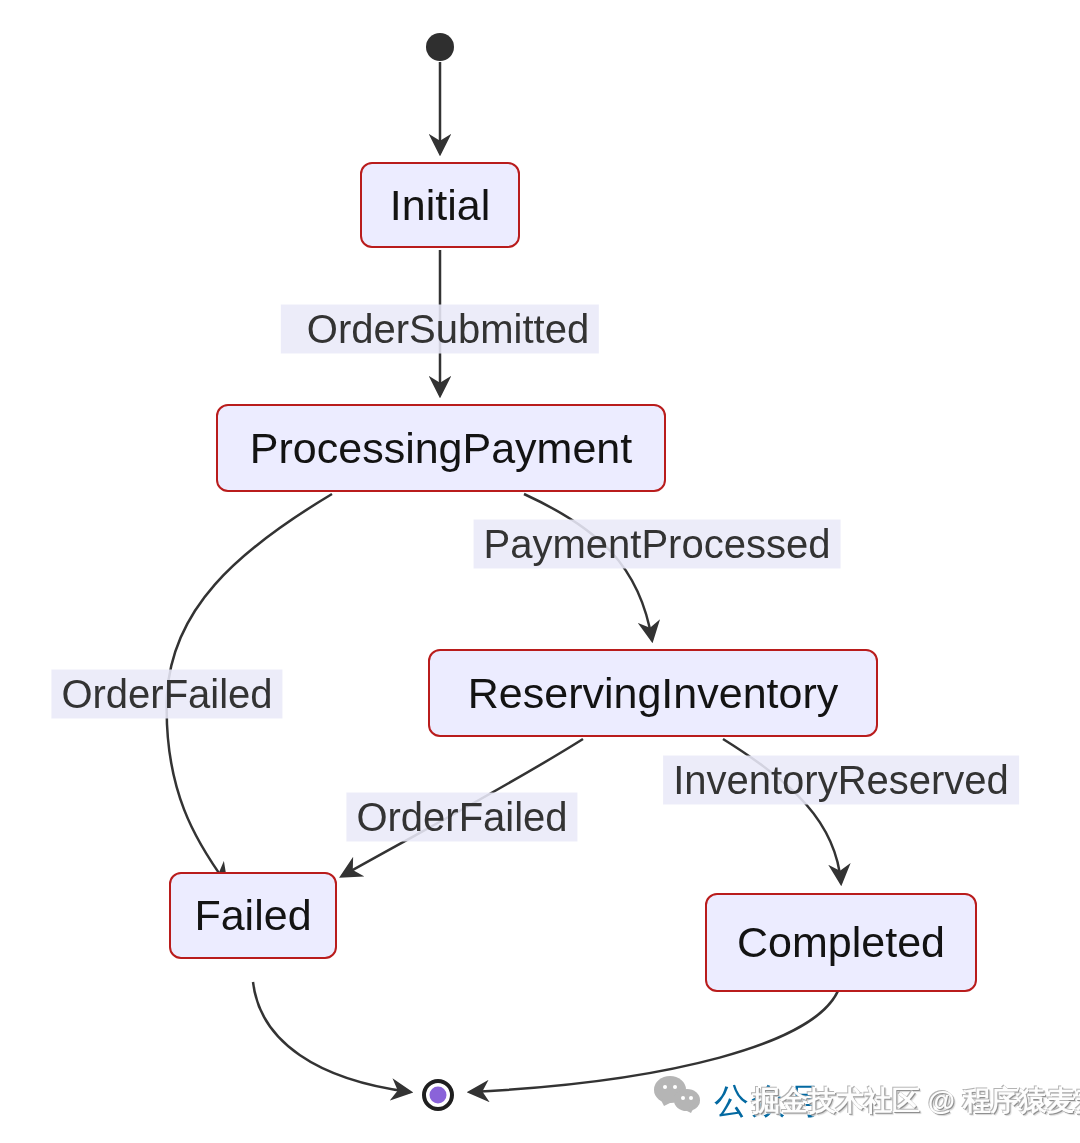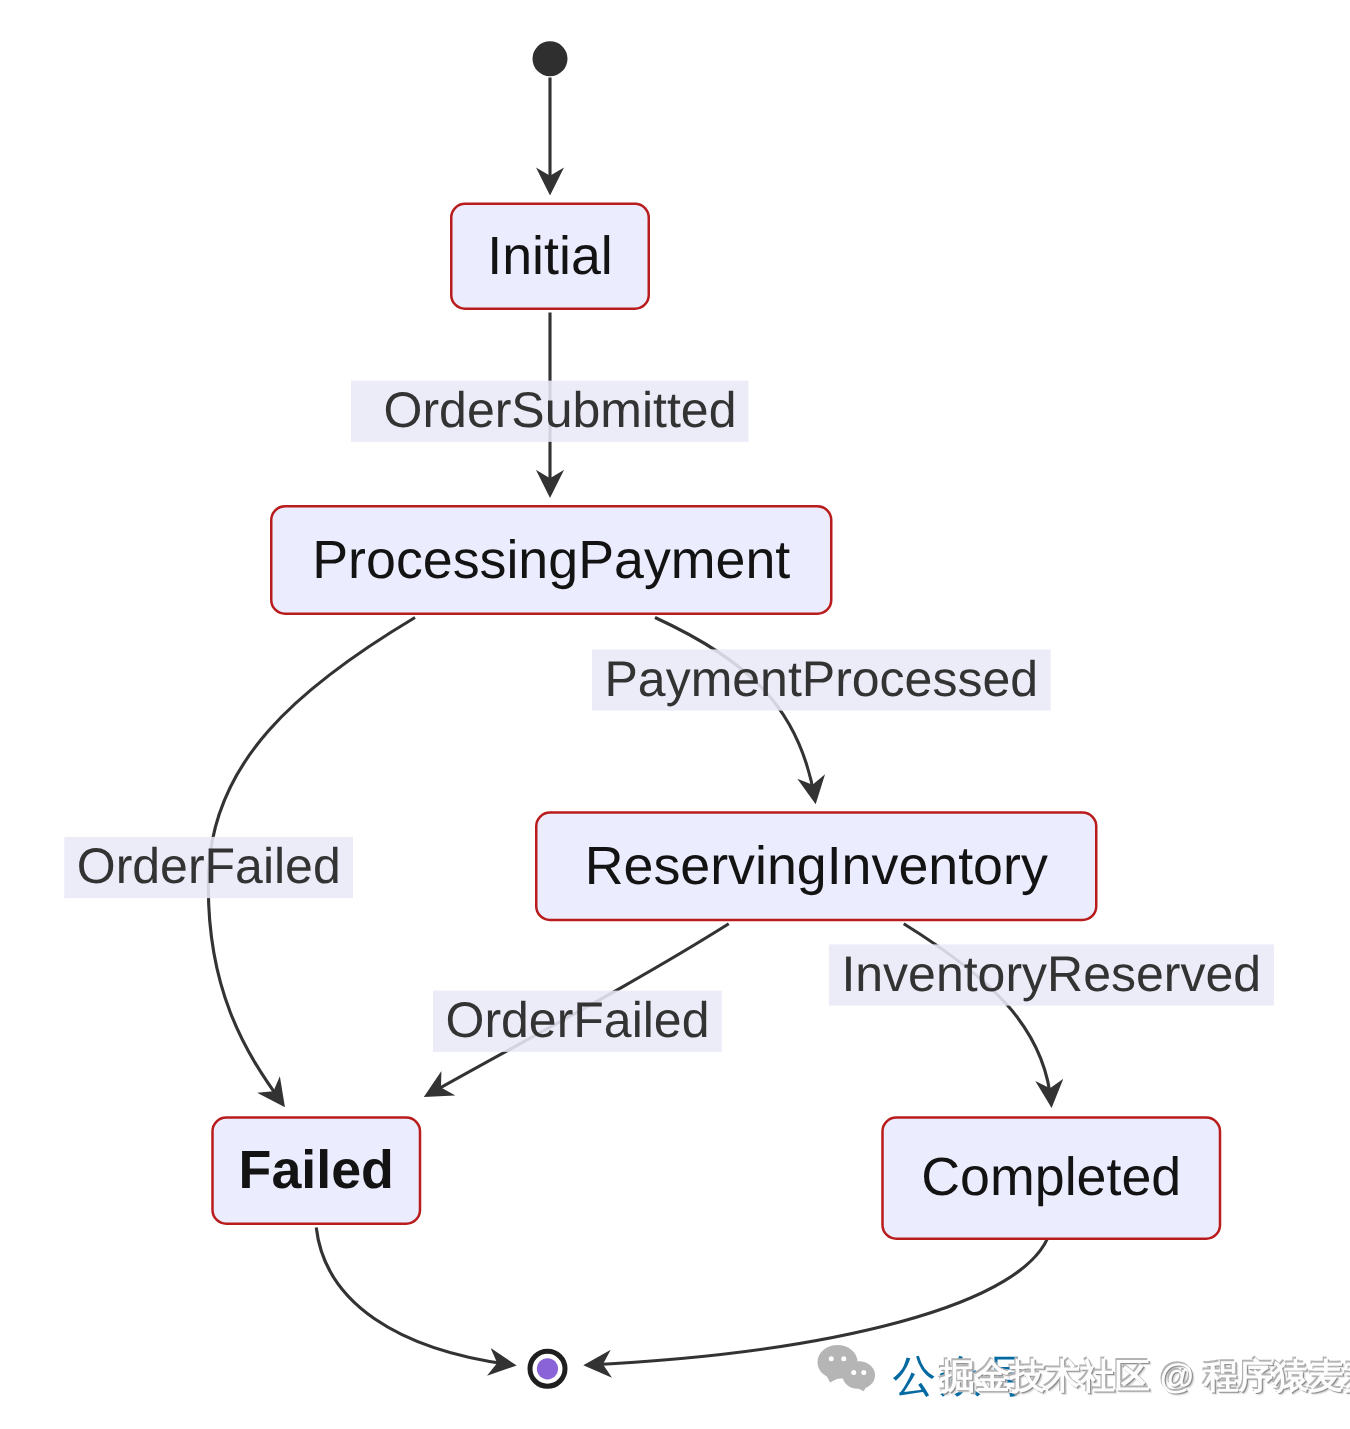--- a/index.html
+++ b/index.html
@@ -92,21 +92,21 @@
       <circle cx="438" cy="1095" r="8.5" fill="#8A63D9"></circle>
     </g>
   </svg>
 
   <div class="state-node" style="left:360px;top:162px;width:160px;height:86px;">Initial</div>
 
   <div class="state-node" style="left:216px;top:404px;width:450px;height:88px;">ProcessingPayment</div>
 
   <div class="state-node" style="left:428px;top:649px;width:450px;height:88px;">ReservingInventory</div>
 
-  <div class="state-node" style="left:169px;top:893px;width:168px;height:87px;font-weight:bold;">Failed</div>
+  <div class="state-node" style="left:169px;top:872px;width:168px;height:87px;">Failed</div>
 
   <div class="state-node" style="left:705px;top:893px;width:272px;height:99px;">Completed</div>
 
   <div class="edge-label" style="left:440px;top:329px;padding-left:26px;">OrderSubmitted</div>
 
   <div class="edge-label" style="left:657px;top:544px;text-align:center;">PaymentProcessed</div>
 
   <div class="edge-label" style="left:167px;top:694px;">OrderFailed</div>
 
   <div class="edge-label" style="left:462px;top:817px;">OrderFailed</div>

